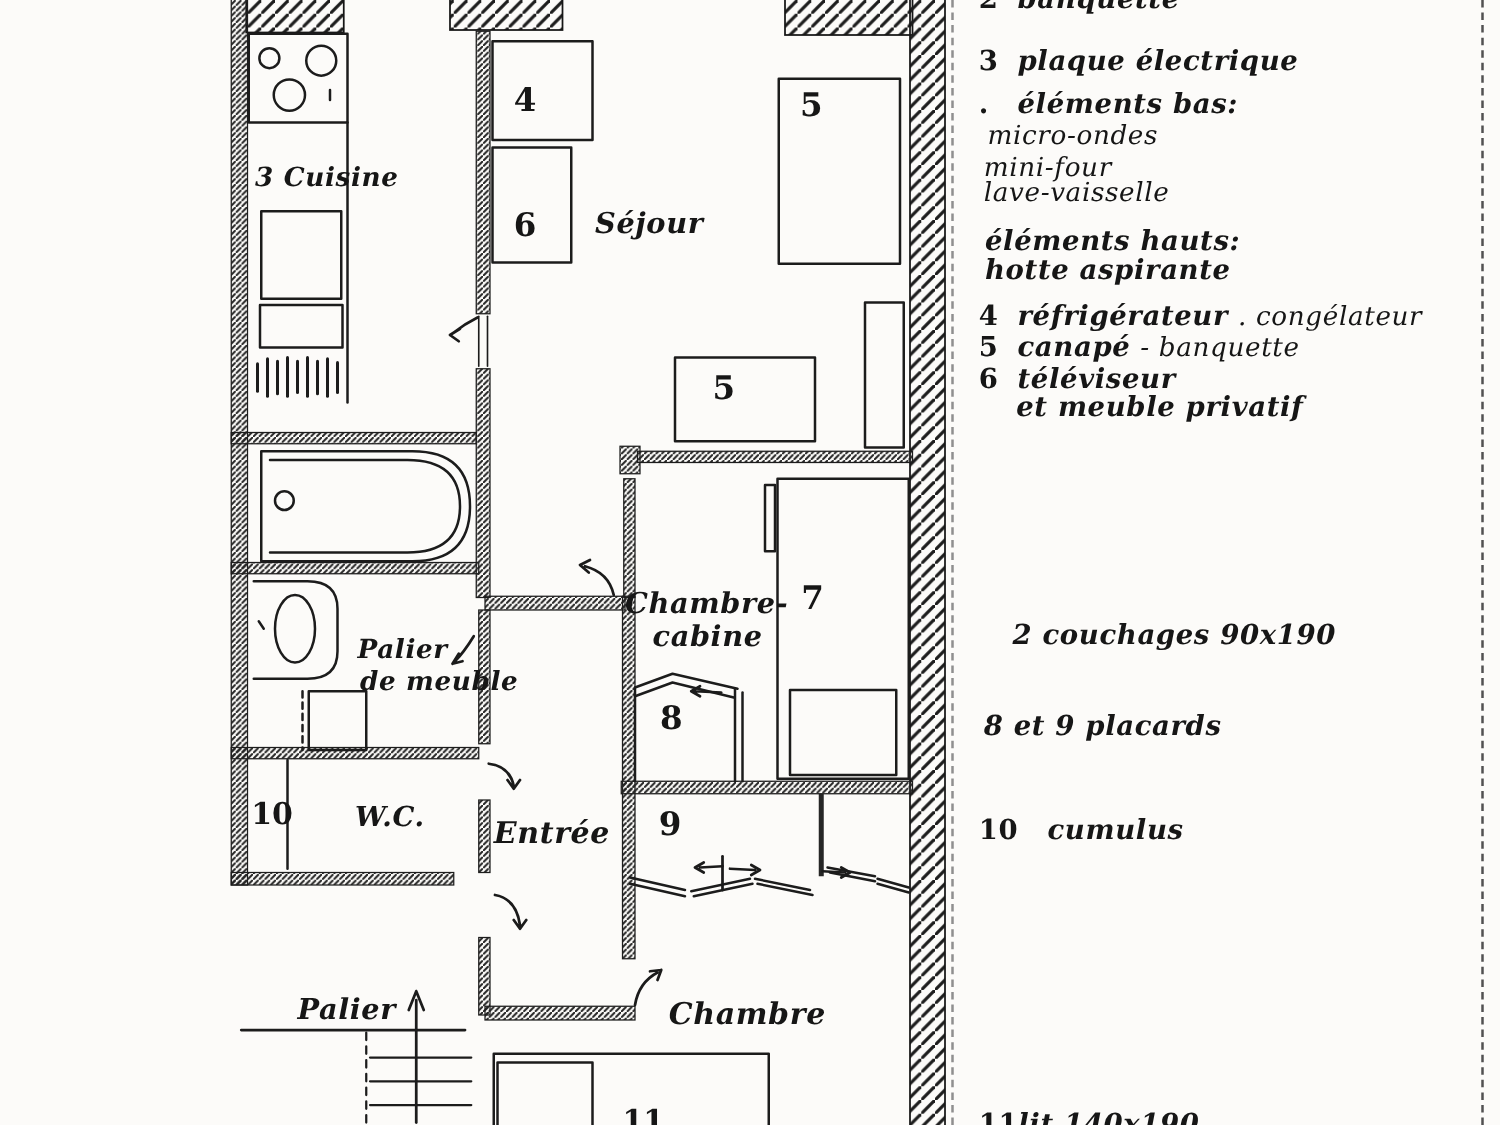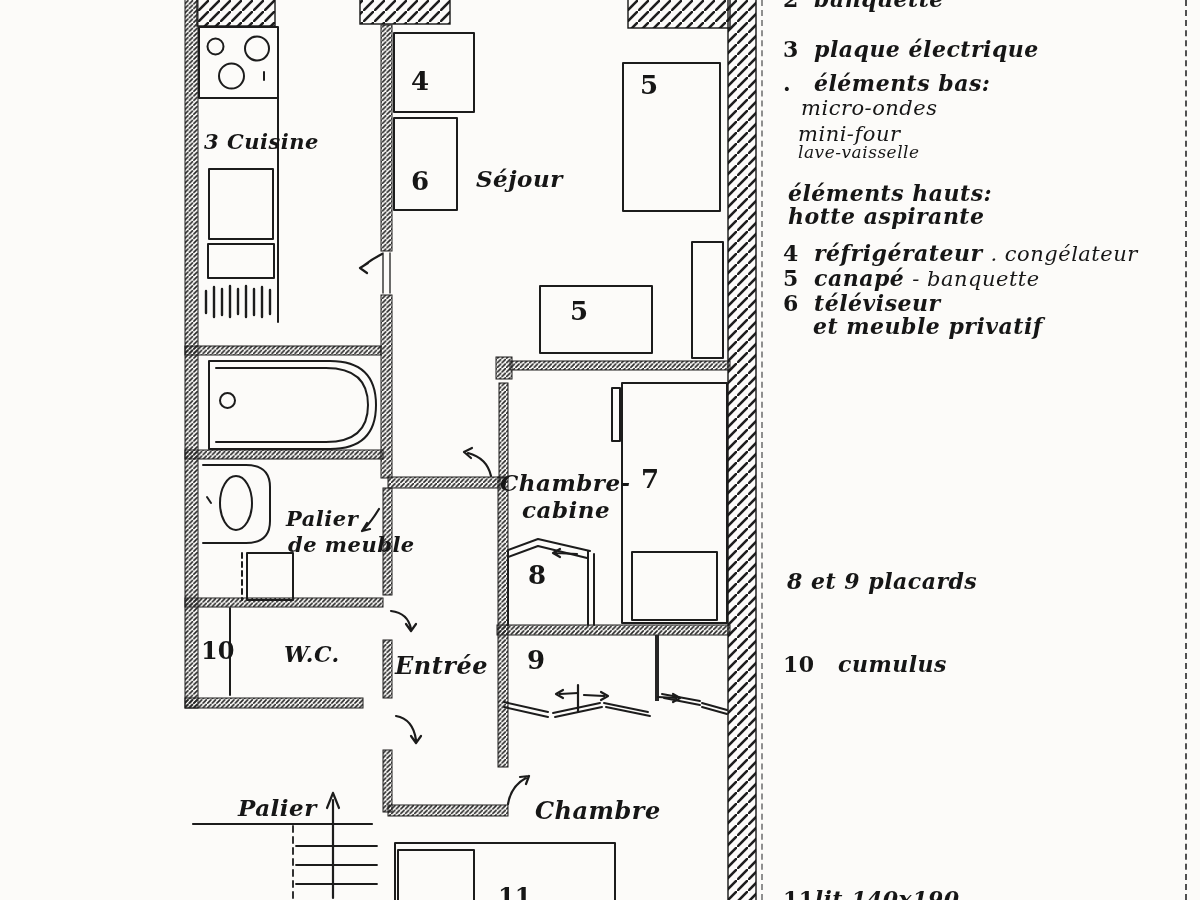--- a/index.html
+++ b/index.html
@@ -1,21 +1,21 @@
 <!DOCTYPE html>
 <html><head>
 <meta charset="utf-8">
 <style>
   html,body{margin:0;padding:0;background:#ffffff;}
   #app{position:relative;width:1200px;height:900px;overflow:hidden;background:#fcfbf9;
        font-family:"DejaVu Serif",serif;color:#181818;}
   svg{position:absolute;left:0;top:0;}
   .txt{position:absolute;white-space:nowrap;z-index:3;}
   .scr{font-family:"DejaVu Serif",serif;font-style:italic;font-weight:700;letter-spacing:.5px;color:#161616;}
-  .scr-light{font-weight:400;margin-left:11px;}
+  .scr-light{font-weight:400;}
   .num{font-family:"DejaVu Serif",serif;font-style:normal;font-weight:700;color:#161616;}
   .lg{position:absolute;left:783px;white-space:nowrap;font-size:22px;z-index:3;}
   .lnum{display:inline-block;min-width:31px;font-style:normal;}
   .lnum10{display:inline-block;min-width:55px;font-style:normal;}
   .note{font-weight:400;font-size:21px;margin-left:8px;}
   .scan{position:absolute;top:0;height:900px;width:0;z-index:2;}
   .scan.l{left:761px;border-left:2px dashed #8f8f8f;}
   .scan.r{left:1185px;border-left:2px dashed #515151;}
 </style>
 </head>
@@ -180,33 +180,34 @@
     <span class="lnum num">2</span><span>banquette</span>
   </div>
   <div class="lg scr" style="top:36px">
     <span class="lnum num">3</span><span>plaque électrique</span>
   </div>
   <div class="lg scr" style="top:70px">
     <span class="lnum num">.</span><span>éléments bas:</span>
   </div>
   <div class="lg scr scr-light" style="top:96px;left:790px;font-size:21px">micro-ondes</div>
   <div class="lg scr scr-light" style="top:122px;left:787px;font-size:21px">mini-four</div>
-  <div class="lg scr scr-light" style="top:142px;left:787px;font-size:17px">lave-vaisselle</div>
+  <div class="lg scr scr-light" style="top:142px;left:787px;font-size:21px">lave-vaisselle</div>
   <div class="lg scr" style="top:180px;left:788px">éléments hauts:</div>
   <div class="lg scr" style="top:203px;left:788px">hotte aspirante</div>
   <div class="lg scr" style="top:240px">
     <span class="lnum num">4</span><span>réfrigérateur</span><span class="note">. congélateur</span>
   </div>
   <div class="lg scr" style="top:265px">
     <span class="lnum num">5</span><span>canapé</span><span class="note">- banquette</span>
   </div>
   <div class="lg scr" style="top:290px">
     <span class="lnum num">6</span><span>téléviseur</span>
   </div>
   <div class="lg scr" style="top:313px;left:813px">et meuble privatif</div>
+  <div class="lg scr" style="top:495px;left:810px">2 couchages 90x190</div>
   <div class="lg scr" style="top:568px;left:787px">8 et 9 placards</div>
   <div class="lg scr" style="top:651px">
     <span class="lnum10 num">10</span><span>cumulus</span>
   </div>
   <div class="lg scr" style="top:886px">
     <span class="lnum num">11</span><span>lit 140x190</span>
   </div>
 
 </div>
 

